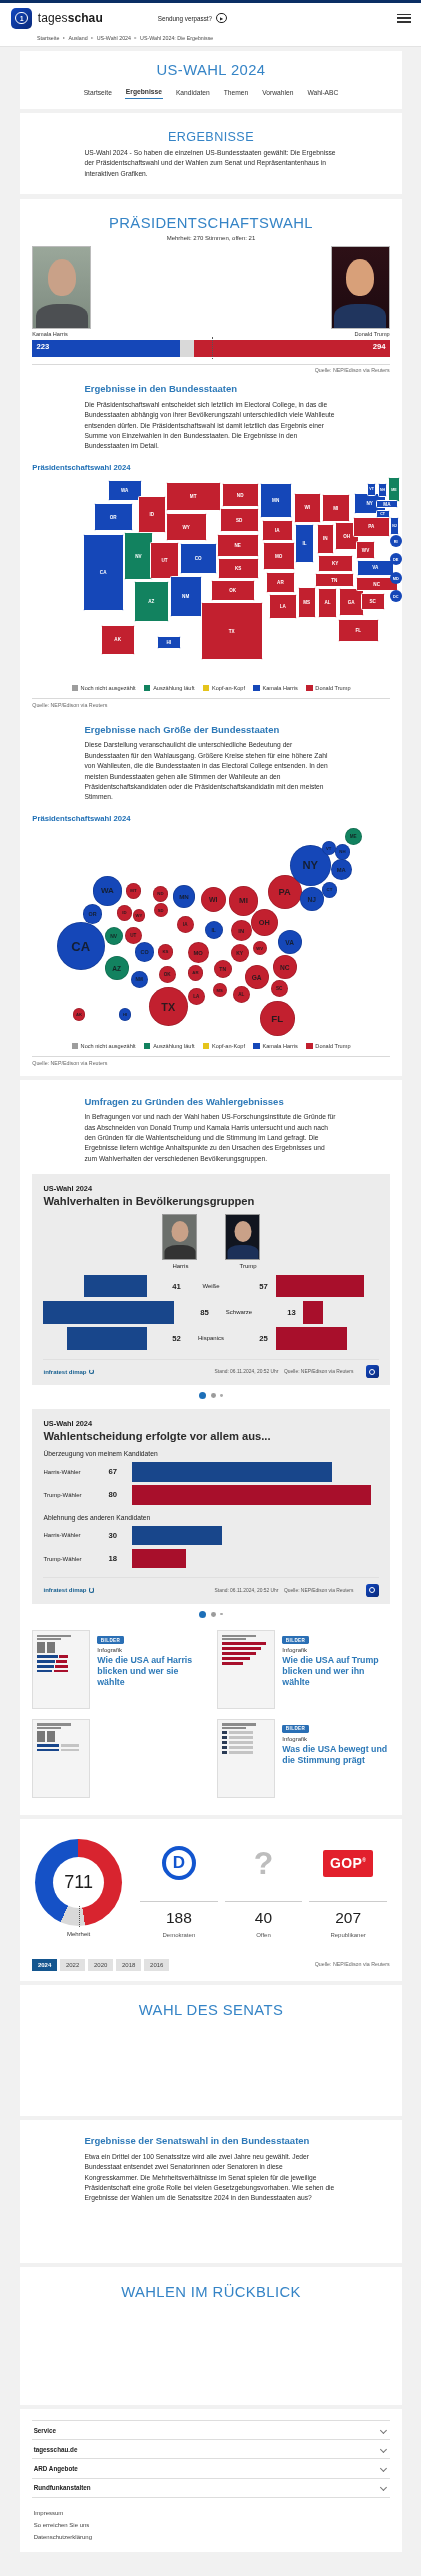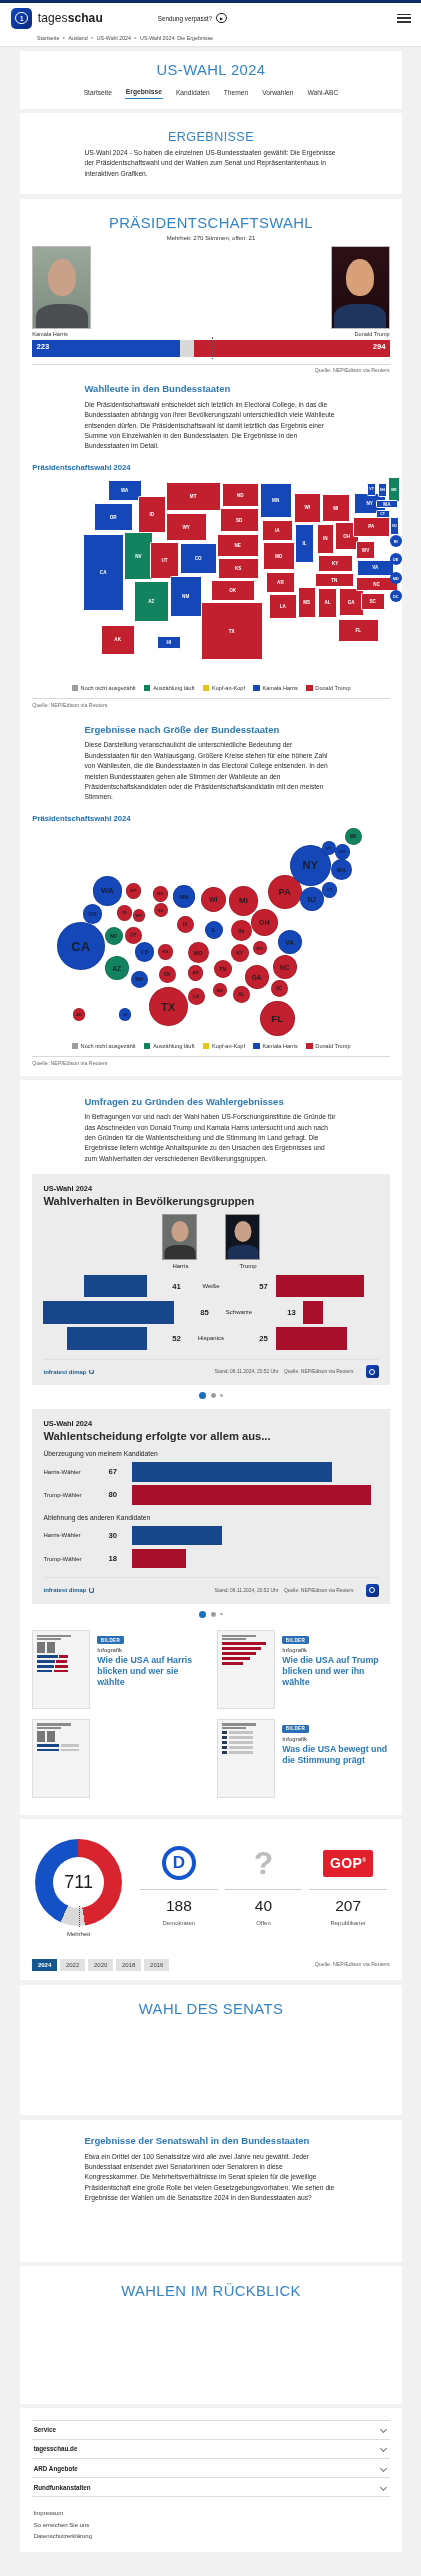--- a/index.html
+++ b/index.html
@@ -117,21 +117,21 @@
   .donut .hole { position:absolute; inset:18px; background:#fff; border-radius:50%; display:flex; align-items:center; justify-content:center; font-size:18px; color:#1d1d1d; }
   .donut .mark { position:absolute; left:50%; bottom:-1.4px; height:21px; border-left:1.4px dotted #555; }
   .maj { font-size:6px; color:#333; margin-top:5.6px; }
   .party-cols { display:flex; flex:1; gap:7px; padding-top:2.8px; }
   .pcol { flex:1; text-align:center; }
   .picon { height:44px; display:flex; align-items:center; justify-content:center; }
   .d-logo { width:34px; height:34px; border-radius:50%; border:4.9px solid #1255cf; display:flex; align-items:center; justify-content:center; font-weight:bold; font-size:17px; color:#1255cf; }
   .qmark { font-size:32px; font-weight:bold; color:#bdbdbd; }
   .gop { background:#e2202c; color:#fff; font-weight:bold; font-size:14px; padding:5.6px 7px; border-radius:2.1px; letter-spacing:0.4px; }
   .gop sup { font-size:4.9px; }
-  .pnum { border-top:0.7px solid #ccc; margin-top:4px; padding-top:7px; font-size:15.5px; color:#1d1d1d; }
+  .pnum { border-top:0.7px solid #ccc; margin-top:16px; padding-top:7px; font-size:15.5px; color:#1d1d1d; }
   .plabel { font-size:6px; color:#555; margin-top:4.2px; }
   .years-row { display:flex; align-items:center; margin-top:19.7px; }
   .year-btn { border:none; font-family:inherit; font-size:6px; padding:2.8px 5.6px; margin-right:3.5px; background:#e1e1e1; color:#444; cursor:pointer; }
   .year-btn.active { background:#14568f; color:#fff; font-weight:bold; }
   .years-row .src { margin-left:auto; }
   .empty-block { min-height:84px; }
   
   .foot-card { background:#fff; margin:4.2px 19.7px 8.4px; padding:11.2px 12.6px 9.8px; }
   .acc-row { display:flex; align-items:center; justify-content:space-between; border-top:0.7px solid #ddd; padding:5.6px 1.4px; cursor:pointer; }
   .acc-row:last-of-type { border-bottom:0.7px solid #ddd; }
@@ -214,21 +214,21 @@
     <div class="seg" id="seg-open" style="width: 3.90335%; background: rgb(217, 217, 217);"></div>
     <div class="seg" id="seg-trump" style="width: 54.6468%; background: rgb(194, 32, 47);"></div>
     <span class="v left">223</span>
     <span class="v right">294</span>
     <div class="ec-marker"></div>
   </div>
   <div class="divider"></div>
   <p class="src src-right">Quelle: NEP/Edison via Reuters</p>
 
   <div class="centercol" style="margin-top:9.8px;">
-    <h3 class="sub-head">Wahlleute in den Bundesstaaten</h3>
+    <h3 class="sub-head">Ergebnisse in den Bundesstaaten</h3>
     <p class="body-txt">Die Präsidentschaftswahl entscheidet sich letztlich im Electoral College, in das die Bundesstaaten abhängig von ihrer Bevölkerungszahl unterschiedlich viele Wahlleute entsenden dürfen. Die Präsidentschaftswahl ist damit letztlich das Ergebnis einer Summe von Einzelwahlen in den Bundesstaaten. Die Ergebnisse in den Bundesstaaten im Detail.</p>
   </div>
   <p class="chart-label">Präsidentschaftswahl 2024</p>
   <div class="map-box" id="map">
       <div class="tile" style="left: 88px; top: 3.5px; width: 34px; height: 21px; background: rgb(21, 71, 184);">
         <span>WA</span>
       </div>
       <div class="tile" style="left: 74px; top: 27px; width: 39px; height: 28px; background: rgb(21, 71, 184);">
         <span>OR</span>
       </div>

